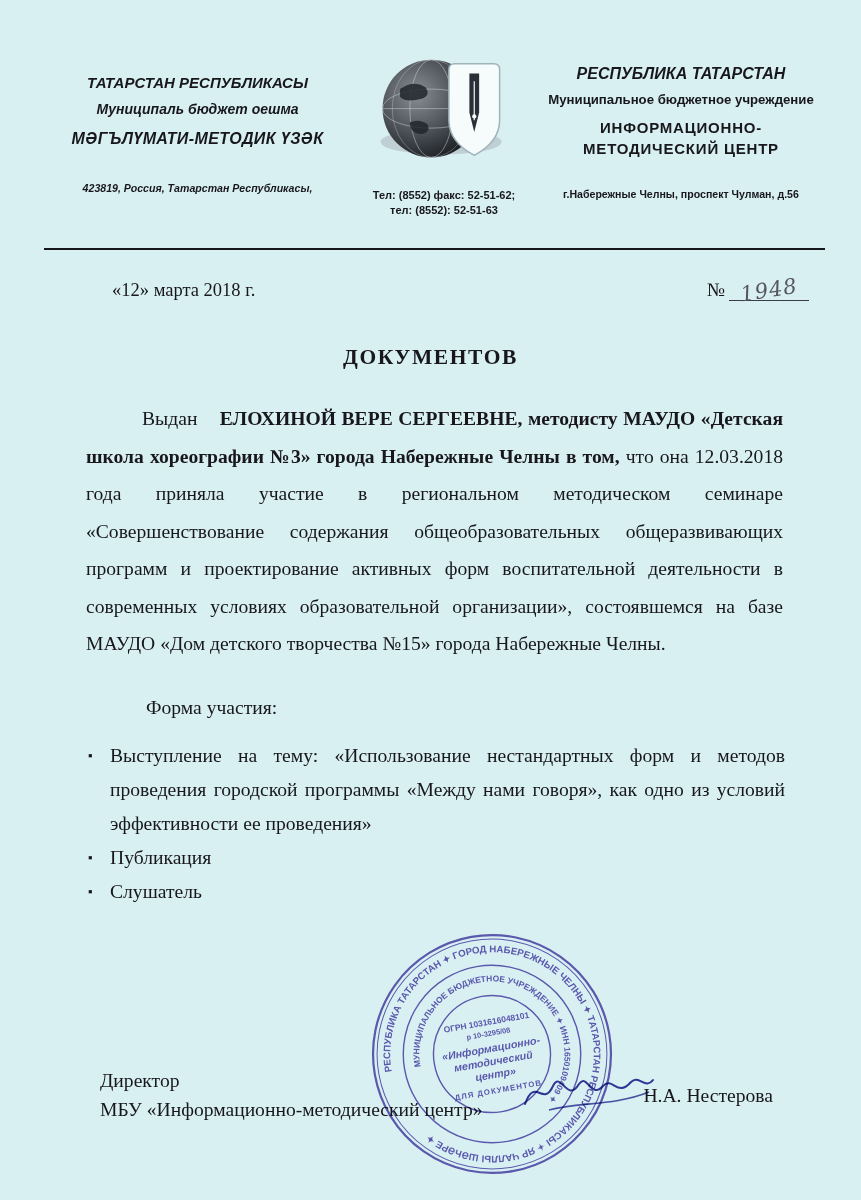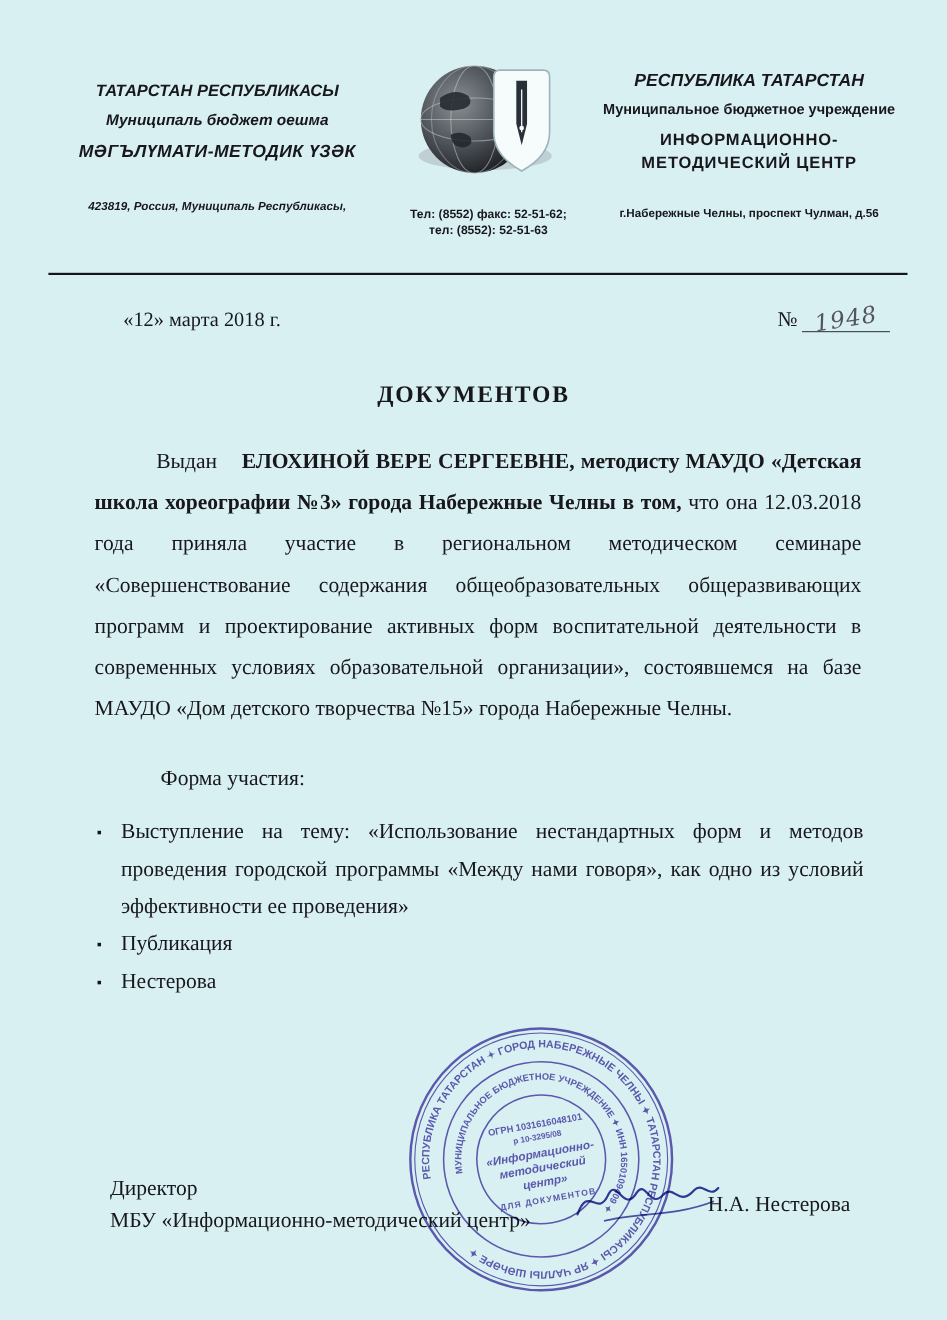--- a/index.html
+++ b/index.html
@@ -52,21 +52,21 @@
 <body>
 
 <div class="page">
 
   <div class="header">
     <div class="h-left">
       <div class="hl1">ТАТАРСТАН РЕСПУБЛИКАСЫ</div>
       <div class="hl2">Муниципаль  бюджет оешма</div>
       <div class="hl3">МӘГЪЛҮМАТИ-МЕТОДИК ҮЗӘК</div>
       <div class="haddr">
-        <div>423819,  Россия, Муниципаль Республикасы,</div>
+        <div>423819,  Россия, Татарстан Республикасы,</div>
       </div>
     </div>
 
     <div class="h-center">
       <svg class="logo" viewBox="0 0 150 125">
         <defs>
           <radialGradient id="gg" cx="35%" cy="35%" r="75%">
             <stop offset="0%" stop-color="#8a8f94"></stop>
             <stop offset="55%" stop-color="#4a4f55"></stop>
             <stop offset="100%" stop-color="#15181c"></stop>
@@ -127,21 +127,21 @@
     <li>
       <span class="blt">▪</span>
       <span class="itxt">Выступление на тему: «Использование нестандартных форм и методов проведения городской программы «Между нами говоря», как одно из условий эффективности ее проведения»</span>
     </li>
     <li>
       <span class="blt">▪</span>
       <span class="itxt">Публикация</span>
     </li>
     <li>
       <span class="blt">▪</span>
-      <span class="itxt">Нестерова</span>
+      <span class="itxt">Слушатель</span>
     </li>
   </ul>
 
   <div class="footer">
     <div>
       <div>Директор</div>
       <div>МБУ «Информационно-методический центр»</div>
     </div>
     <div>Н.А. Нестерова</div>
   </div>

